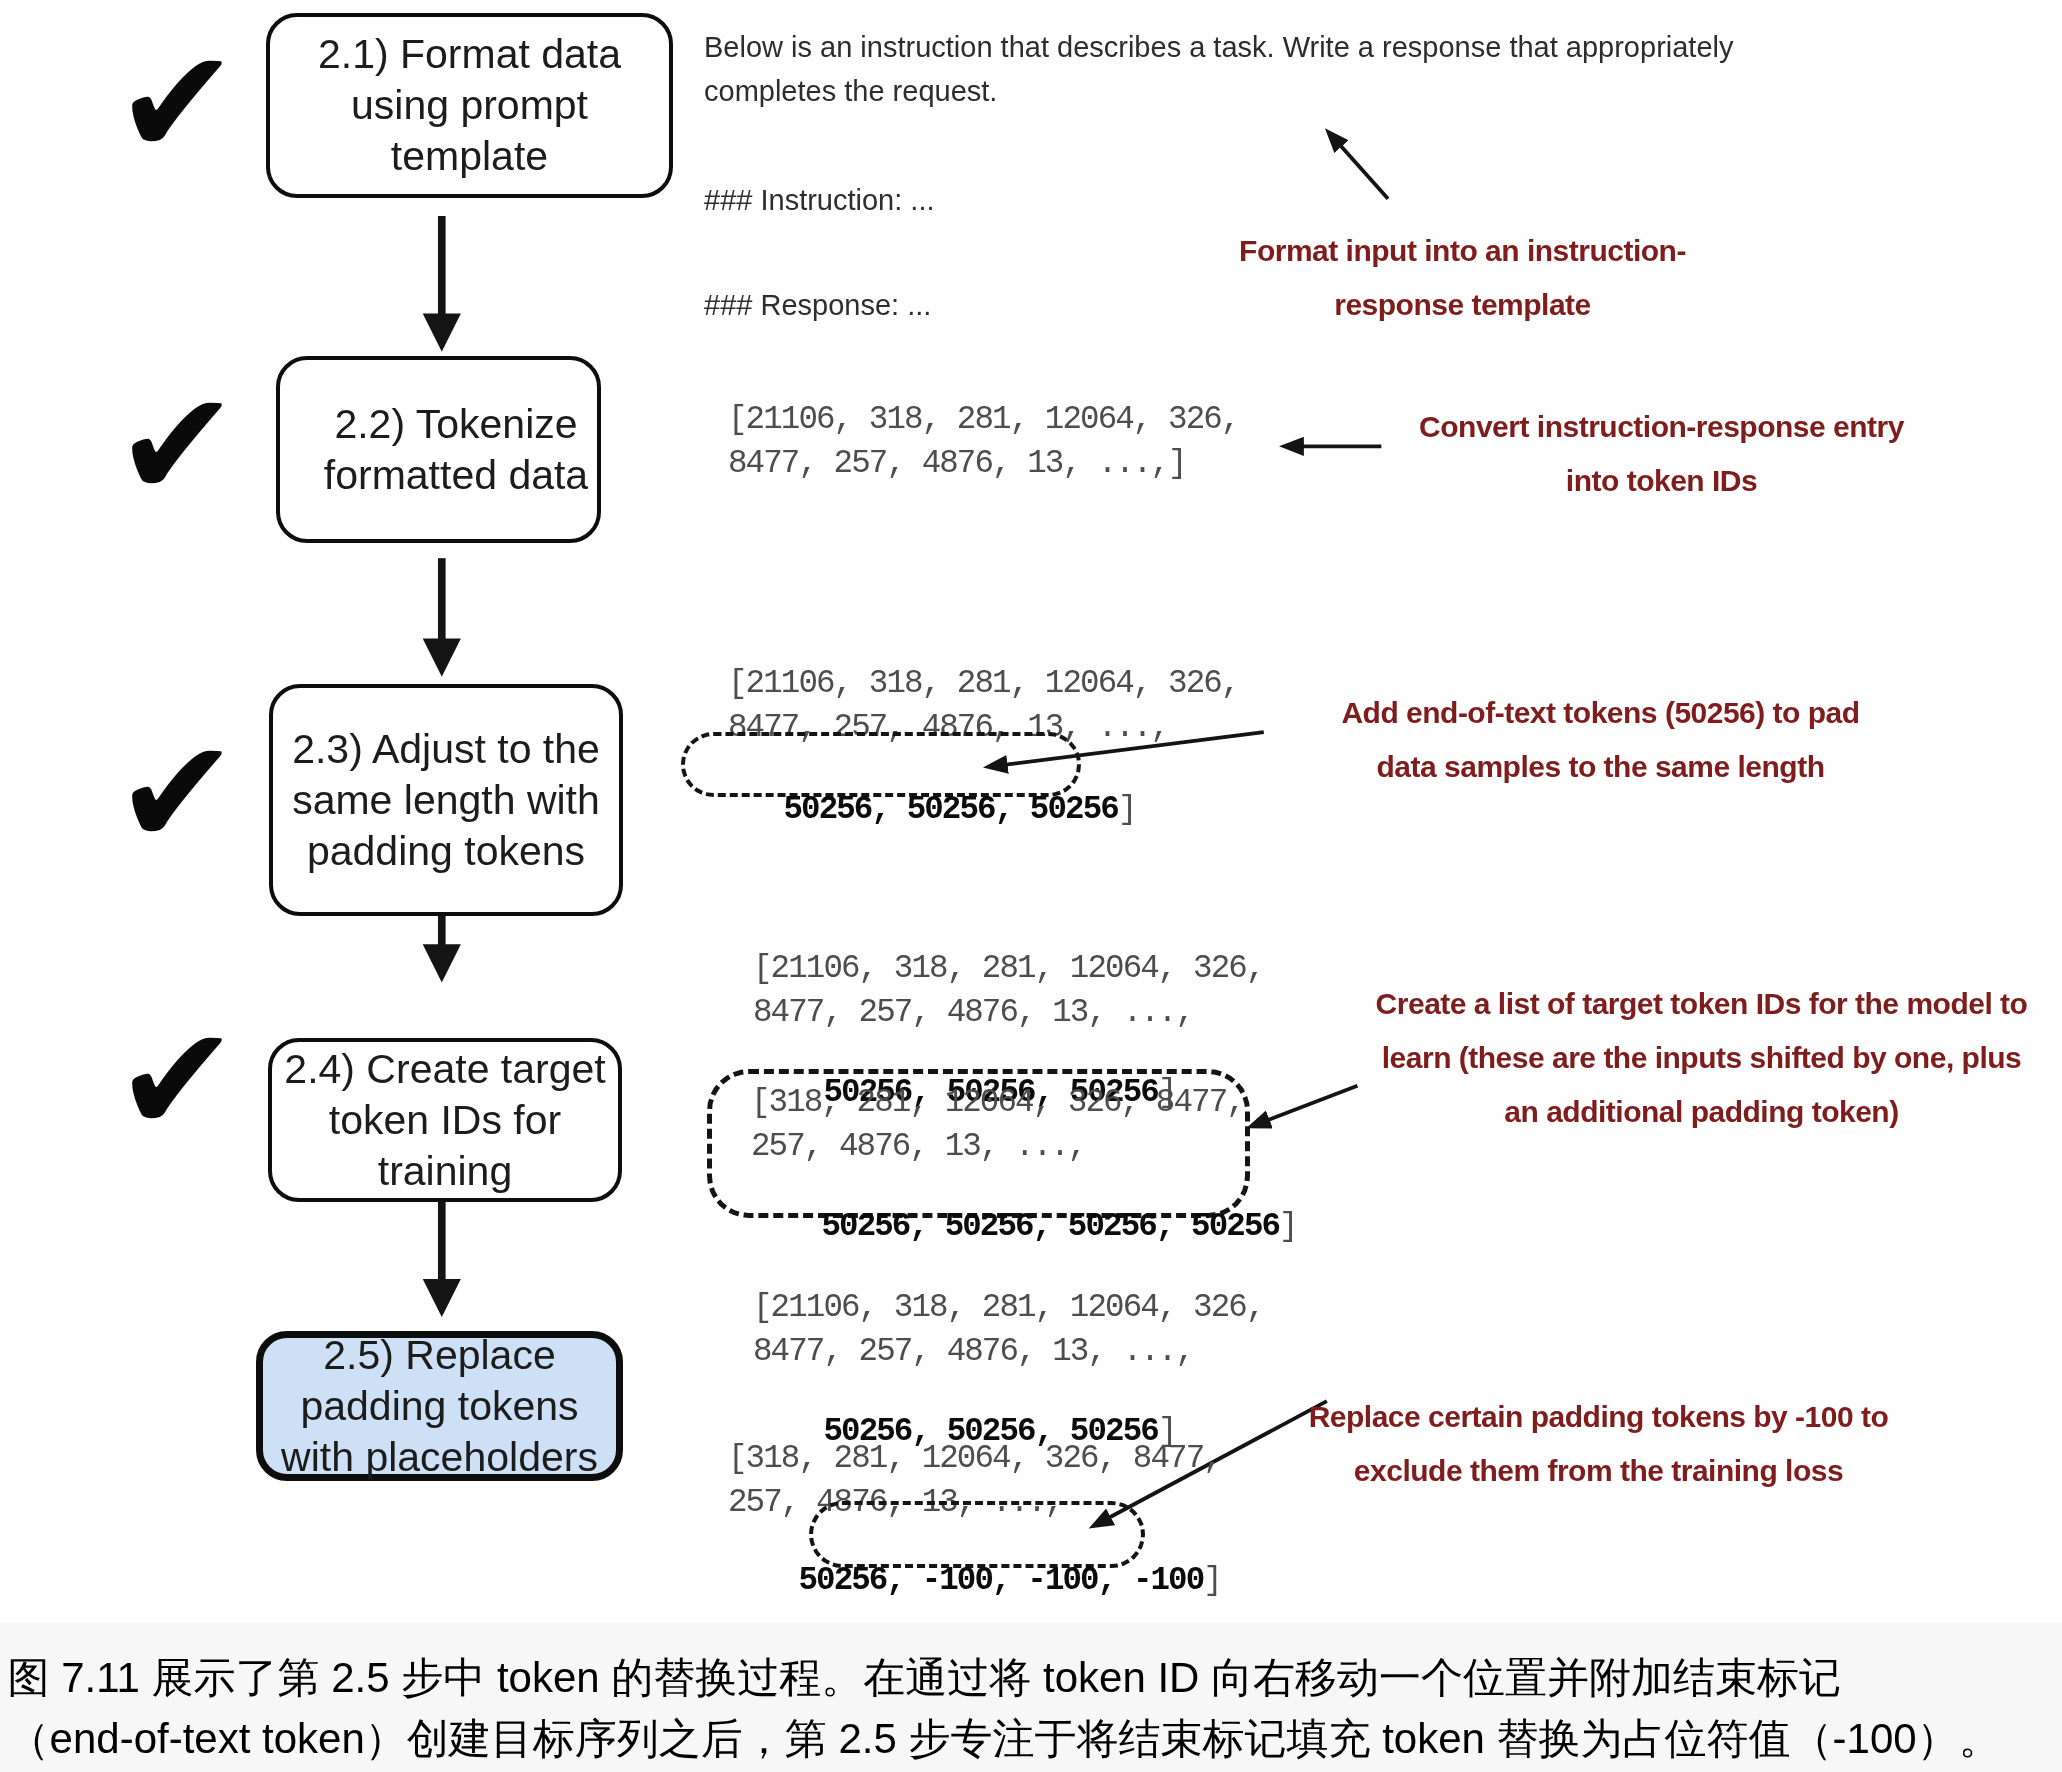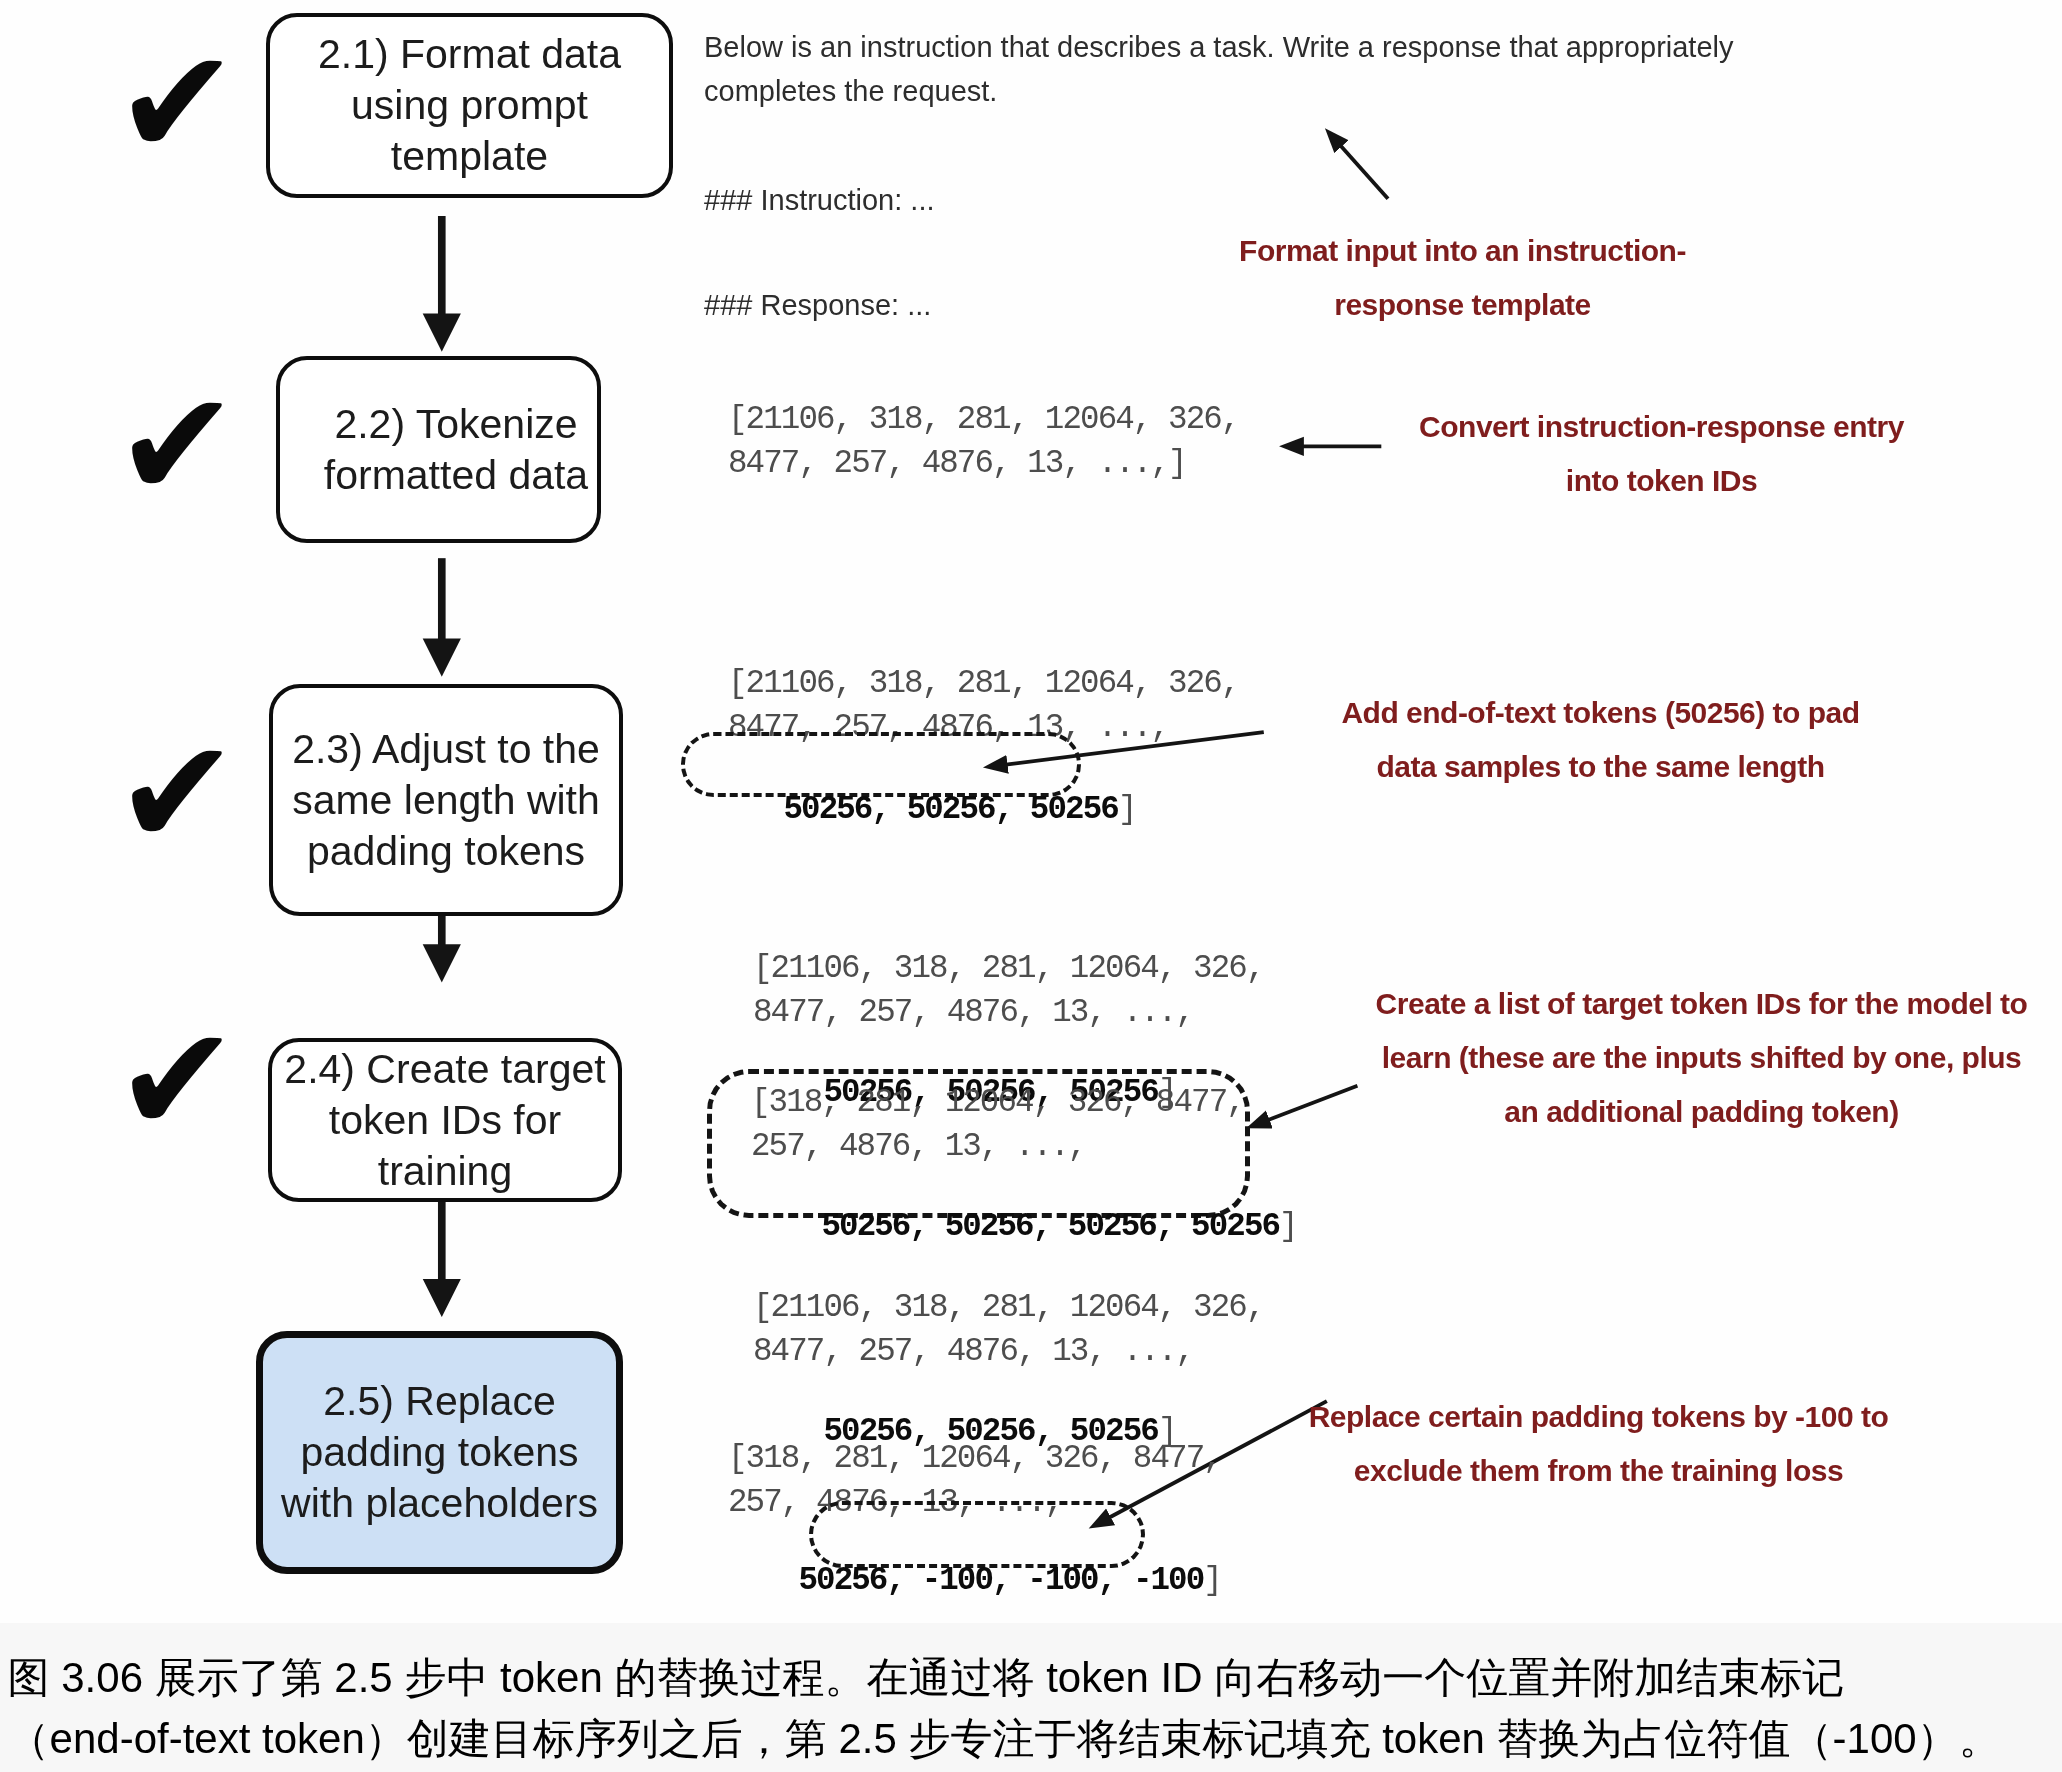--- a/index.html
+++ b/index.html
@@ -72,21 +72,21 @@
   <div class="step-box" style="left:269px;top:684px;width:354px;height:232px;">
     <div class="step-label">2.3) Adjust to the
 same length with
 padding tokens</div>
   </div>
   <div class="step-box" style="left:268px;top:994px;width:354px;height:164px;margin-top:44px;">
     <div class="step-label">2.4) Create target
 token IDs for
 training</div>
   </div>
-  <div class="step-box highlight" style="left:256px;top:1331px;width:367px;height:243px;">
+  <div class="step-box highlight" style="left:256px;top:1331px;width:367px;height:150px;">
     <div class="step-label">2.5) Replace
 padding tokens
 with placeholders</div>
   </div>
 
   <div class="prompt-text" style="left:704px;top:25px;">Below is an instruction that describes a task. Write a response that appropriately
 completes the request.</div>
   <div class="prompt-text" style="left:704px;top:178px;">### Instruction: ...</div>
   <div class="prompt-text" style="left:704px;top:283px;">### Response: ...</div>
 
@@ -130,17 +130,17 @@
 into token IDs</div>
   <div class="ann" style="left:1218px;top:686px;">Add end-of-text tokens (50256) to pad
 data samples to the same length</div>
   <div class="ann" style="left:1319px;top:977px;">Create a list of target token IDs for the model to
 learn (these are the inputs shifted by one, plus
 an additional padding token)</div>
   <div class="ann" style="left:1216px;top:1390px;">Replace certain padding tokens by -100 to
 exclude them from the training loss</div>
 
   <div class="caption-band"></div>
-  <div class="caption-line" style="left:7.6px;top:1650px;">图 3.06 展示了第 2.5 步中 token 的替换过程。在通过将 token ID 向右移动一个位置并附加结束标记</div>
+  <div class="caption-line" style="left:7.6px;top:1650px;">图 7.11 展示了第 2.5 步中 token 的替换过程。在通过将 token ID 向右移动一个位置并附加结束标记</div>
   <div class="caption-line" style="left:7.6px;top:1711px;">（end-of-text token）创建目标序列之后，第 2.5 步专注于将结束标记填充 token 替换为占位符值（-100）。</div>
 
 </div>
 
 
 </body></html>

